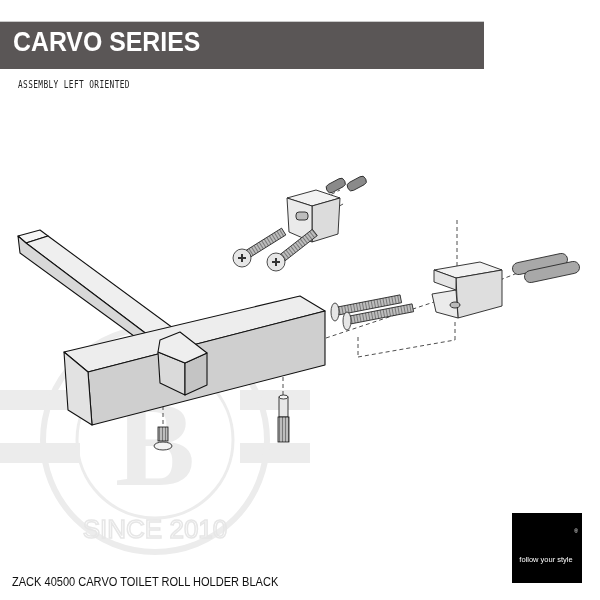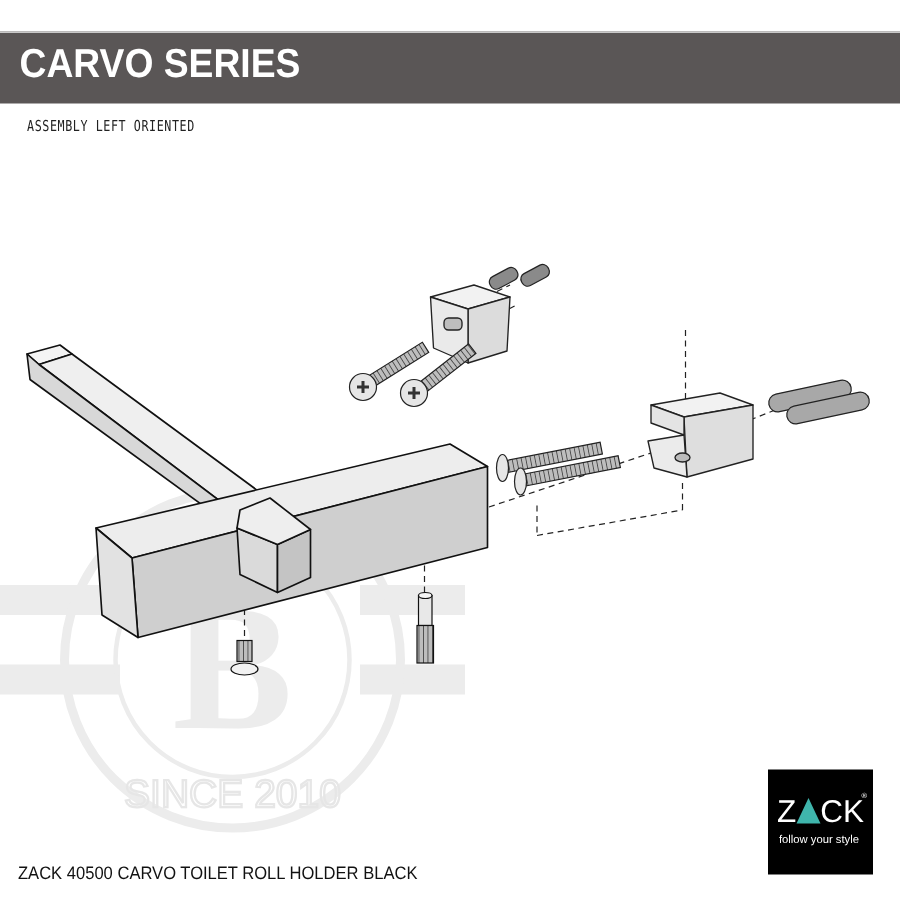--- a/index.html
+++ b/index.html
@@ -1,17 +1,17 @@
 <!DOCTYPE html>
 <html><head>
 <meta charset="utf-8">
 <style>
   html, body { margin: 0; padding: 0; background: #ffffff; }
   body { width: 600px; height: 600px; position: relative; overflow: hidden; font-family: "Liberation Sans", sans-serif; }
-  .header-band { position: absolute; left: 0; top: 21px; width: 600px; height: 47px; background: #5a5656; border-top: 1px solid #c9c9c9; }
+  .header-band { position: absolute; left: 0; top: 21px; width: 484px; height: 47px; background: #5a5656; border-top: 1px solid #c9c9c9; }
   .header-title { position: absolute; left: 13px; top: 5px; color: #ffffff; font-family: "Liberation Sans", sans-serif; font-weight: bold; font-size: 27px; letter-spacing: 0px; transform: scaleX(0.92); transform-origin: left top; }
   .subtitle { position: absolute; left: 18px; top: 79px; font-family: "DejaVu Sans Mono", monospace; font-size: 10px; color: #222; transform: scaleX(0.78); transform-origin: left top; letter-spacing: 0.5px; }
   .diagram { position: absolute; left: 0; top: 0; width: 600px; height: 600px; }
   .watermark { position: absolute; left: 0; top: 0; width: 600px; height: 600px; pointer-events: none; }
   .caption { position: absolute; left: 12px; top: 575px; font-family: "Liberation Sans", sans-serif; font-size: 12px; color: #111; transform: scaleX(0.92); transform-origin: left top; }
   .logo { position: absolute; left: 512px; top: 513px; width: 70px; height: 70px; background: #000; }
   .logo-word { position: absolute; left: 0; top: 17px; width: 70px; text-align: center; color: #fff; font-family: "Liberation Sans", sans-serif; font-size: 21px; font-weight: normal; letter-spacing: 0px; }
   .logo-word .a-tri { display: inline-block; width: 0; height: 0; border-left: 8px solid transparent; border-right: 8px solid transparent; border-bottom: 17px solid #3fb5ac; vertical-align: -1px; margin: 0 0px; }
   .logo-reg { position: absolute; right: 4px; top: 15px; color: #fff; font-size: 5px; }
   .logo-tag { position: absolute; left: 0; top: 42px; width: 68px; text-align: center; color: #fff; font-family: "Liberation Sans", sans-serif; font-size: 7.5px; }
@@ -138,20 +138,17 @@
       </g>
     <ellipse cx="335" cy="312" rx="4" ry="9" fill="#e6e6e6"></ellipse>
     <g transform="rotate(-11 350 320)">
         <rect x="350" y="316" width="64" height="8" fill="url(#thread)"></rect>
       </g>
     <ellipse cx="347" cy="321" rx="4" ry="9" fill="#e6e6e6"></ellipse>
   </g>
 </svg>
 
 <div class="logo">
-  <div class="logo-word">
-    <span>Z</span><span class="a-tri"></span><span>CK</span>
-  </div>
   <span class="logo-reg">®</span>
   <div class="logo-tag">follow your style</div>
 </div>
 
 <div class="caption">ZACK 40500 CARVO TOILET ROLL HOLDER BLACK</div>
 
 </body></html>

